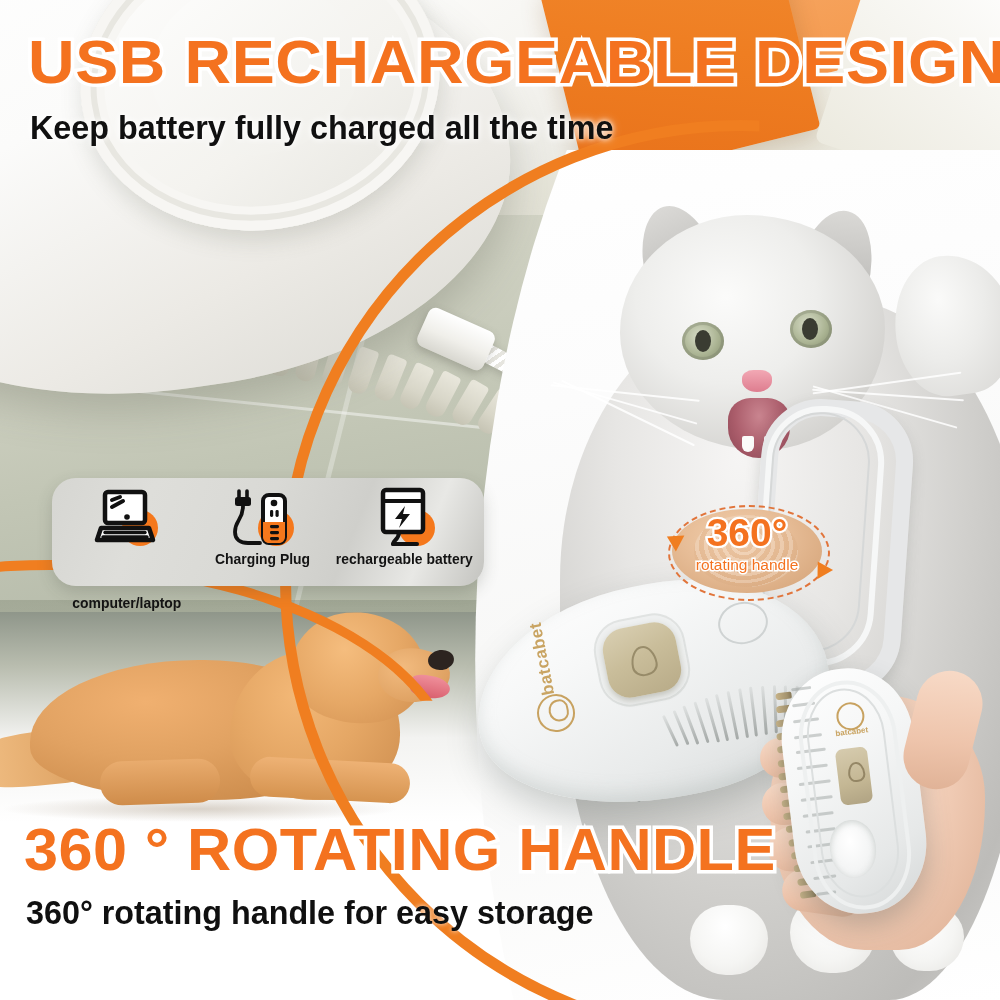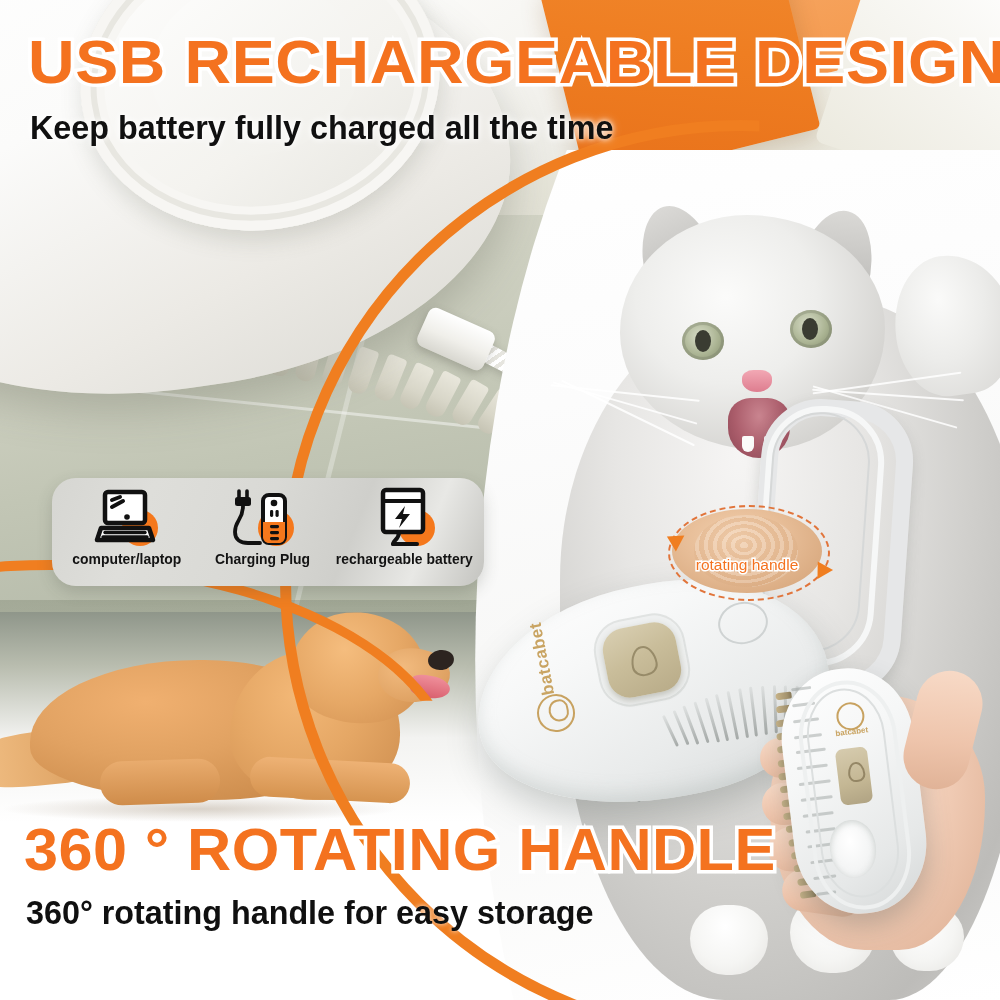--- a/index.html
+++ b/index.html
@@ -275,21 +275,21 @@
   #feature-panel{
     left:52px;top:478px;width:432px;height:108px;border-radius:24px;
     background:linear-gradient(112deg,#d6d6d2 0%,#dededa 22%,#d9d9d5 48%,#cfcfcb 68%,#e8e8e5 84%,#c3c3bf 100%);
     box-shadow:0 6px 16px rgba(60,65,55,.20);
     display:flex;align-items:flex-start;
   }
   .feature{
     position:relative;flex:0 0 auto;display:flex;flex-direction:column;
     align-items:center;padding-top:8px;
   }
-  #feature-0{width:150px;}
+  #feature-0{width:150px;gap:44px;}
   #feature-1{width:160px;}
   #feature-2{width:122px;}
   .ficon{position:relative;width:66px;height:62px;}
   .fdot{
     position:absolute;right:2px;bottom:2px;width:36px;height:36px;
     border-radius:50%;background:#f5781c;
   }
   .ficon svg{position:relative;z-index:2;display:block;}
   .flabel{
     margin-top:3px;font-size:14.5px;font-weight:bold;color:#131313;
@@ -725,20 +725,21 @@
       <div class="flabel">rechargeable battery</div>
     </div>
   </div>
 
   <div class="layer" id="badge360">
     <div id="badge360-fill"></div>
     <div id="badge360-swirl"></div>
     <div id="badge360-ring"></div>
     <div class="arrowhead" id="arrow-left"></div>
     <div class="arrowhead" id="arrow-right"></div>
+    <div id="badge360-num">360°</div>
     <div id="badge360-sub">rotating handle</div>
   </div>
 
   <div class="layer" id="headline">USB RECHARGEABLE DESIGN</div>
   <div class="layer" id="subline">Keep battery fully charged all the time</div>
   <div class="layer" id="headline2">360 ° ROTATING HANDLE</div>
   <div class="layer" id="subline2">360° rotating handle for easy storage</div>
 
 </div>
 

